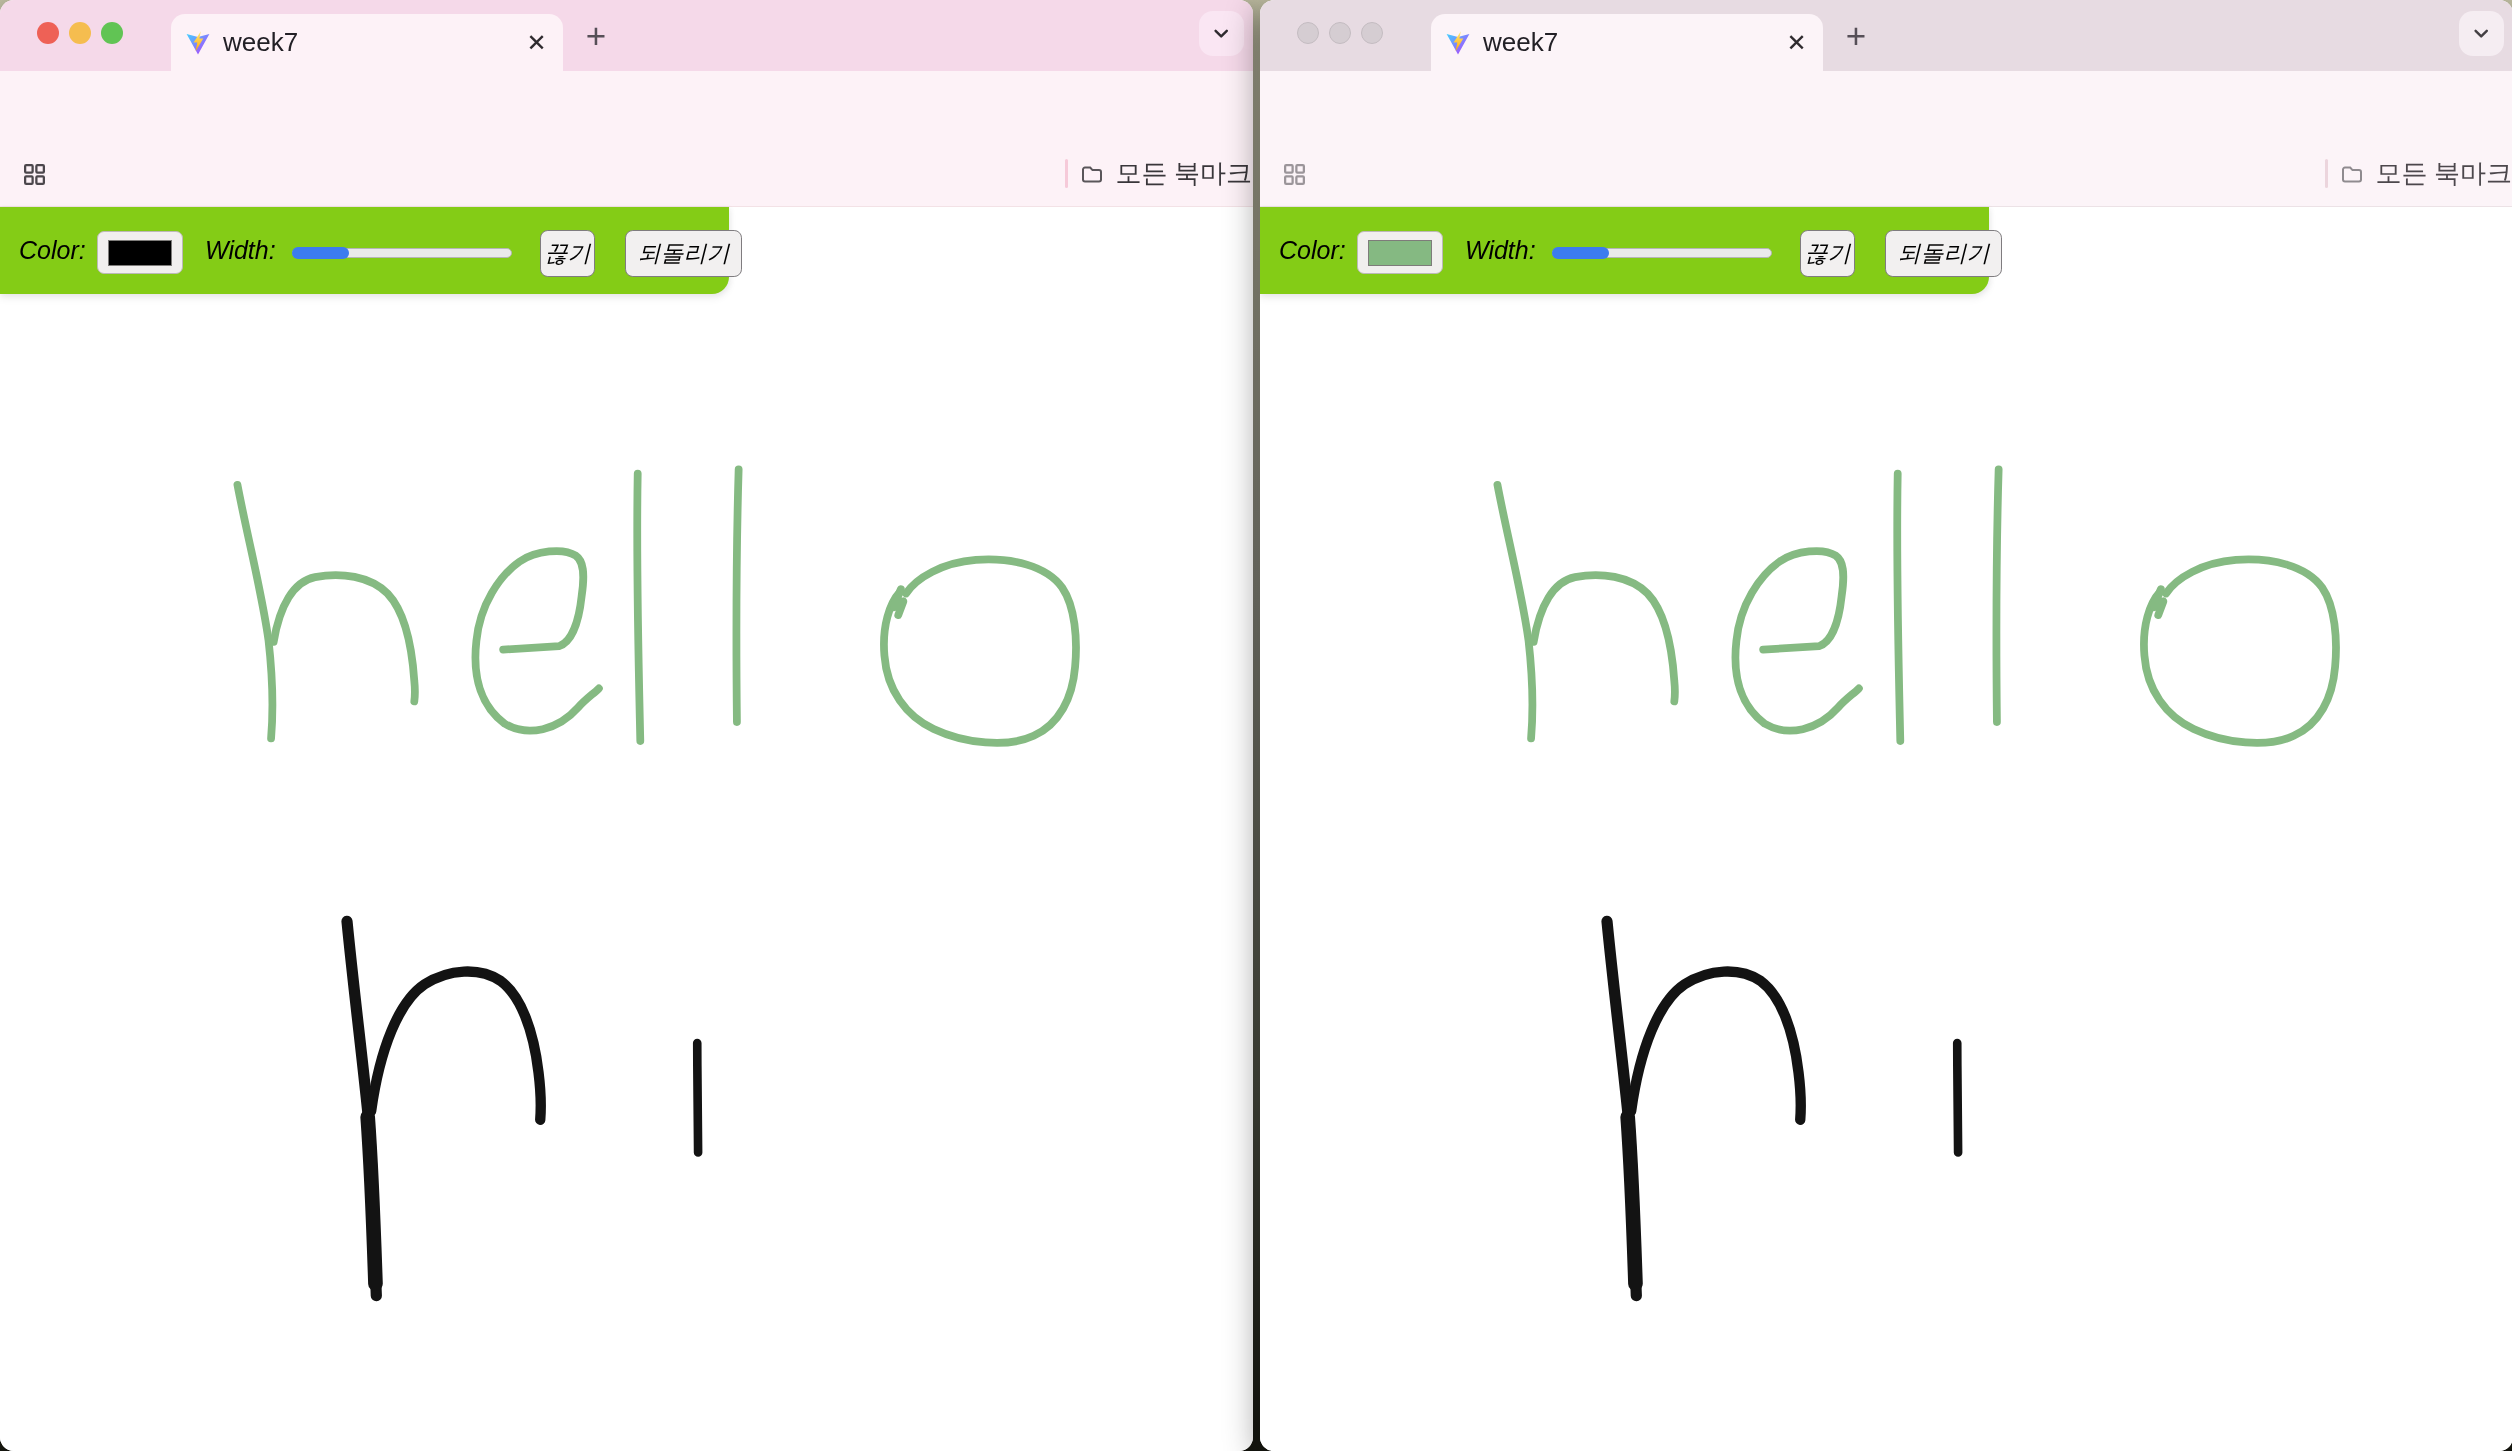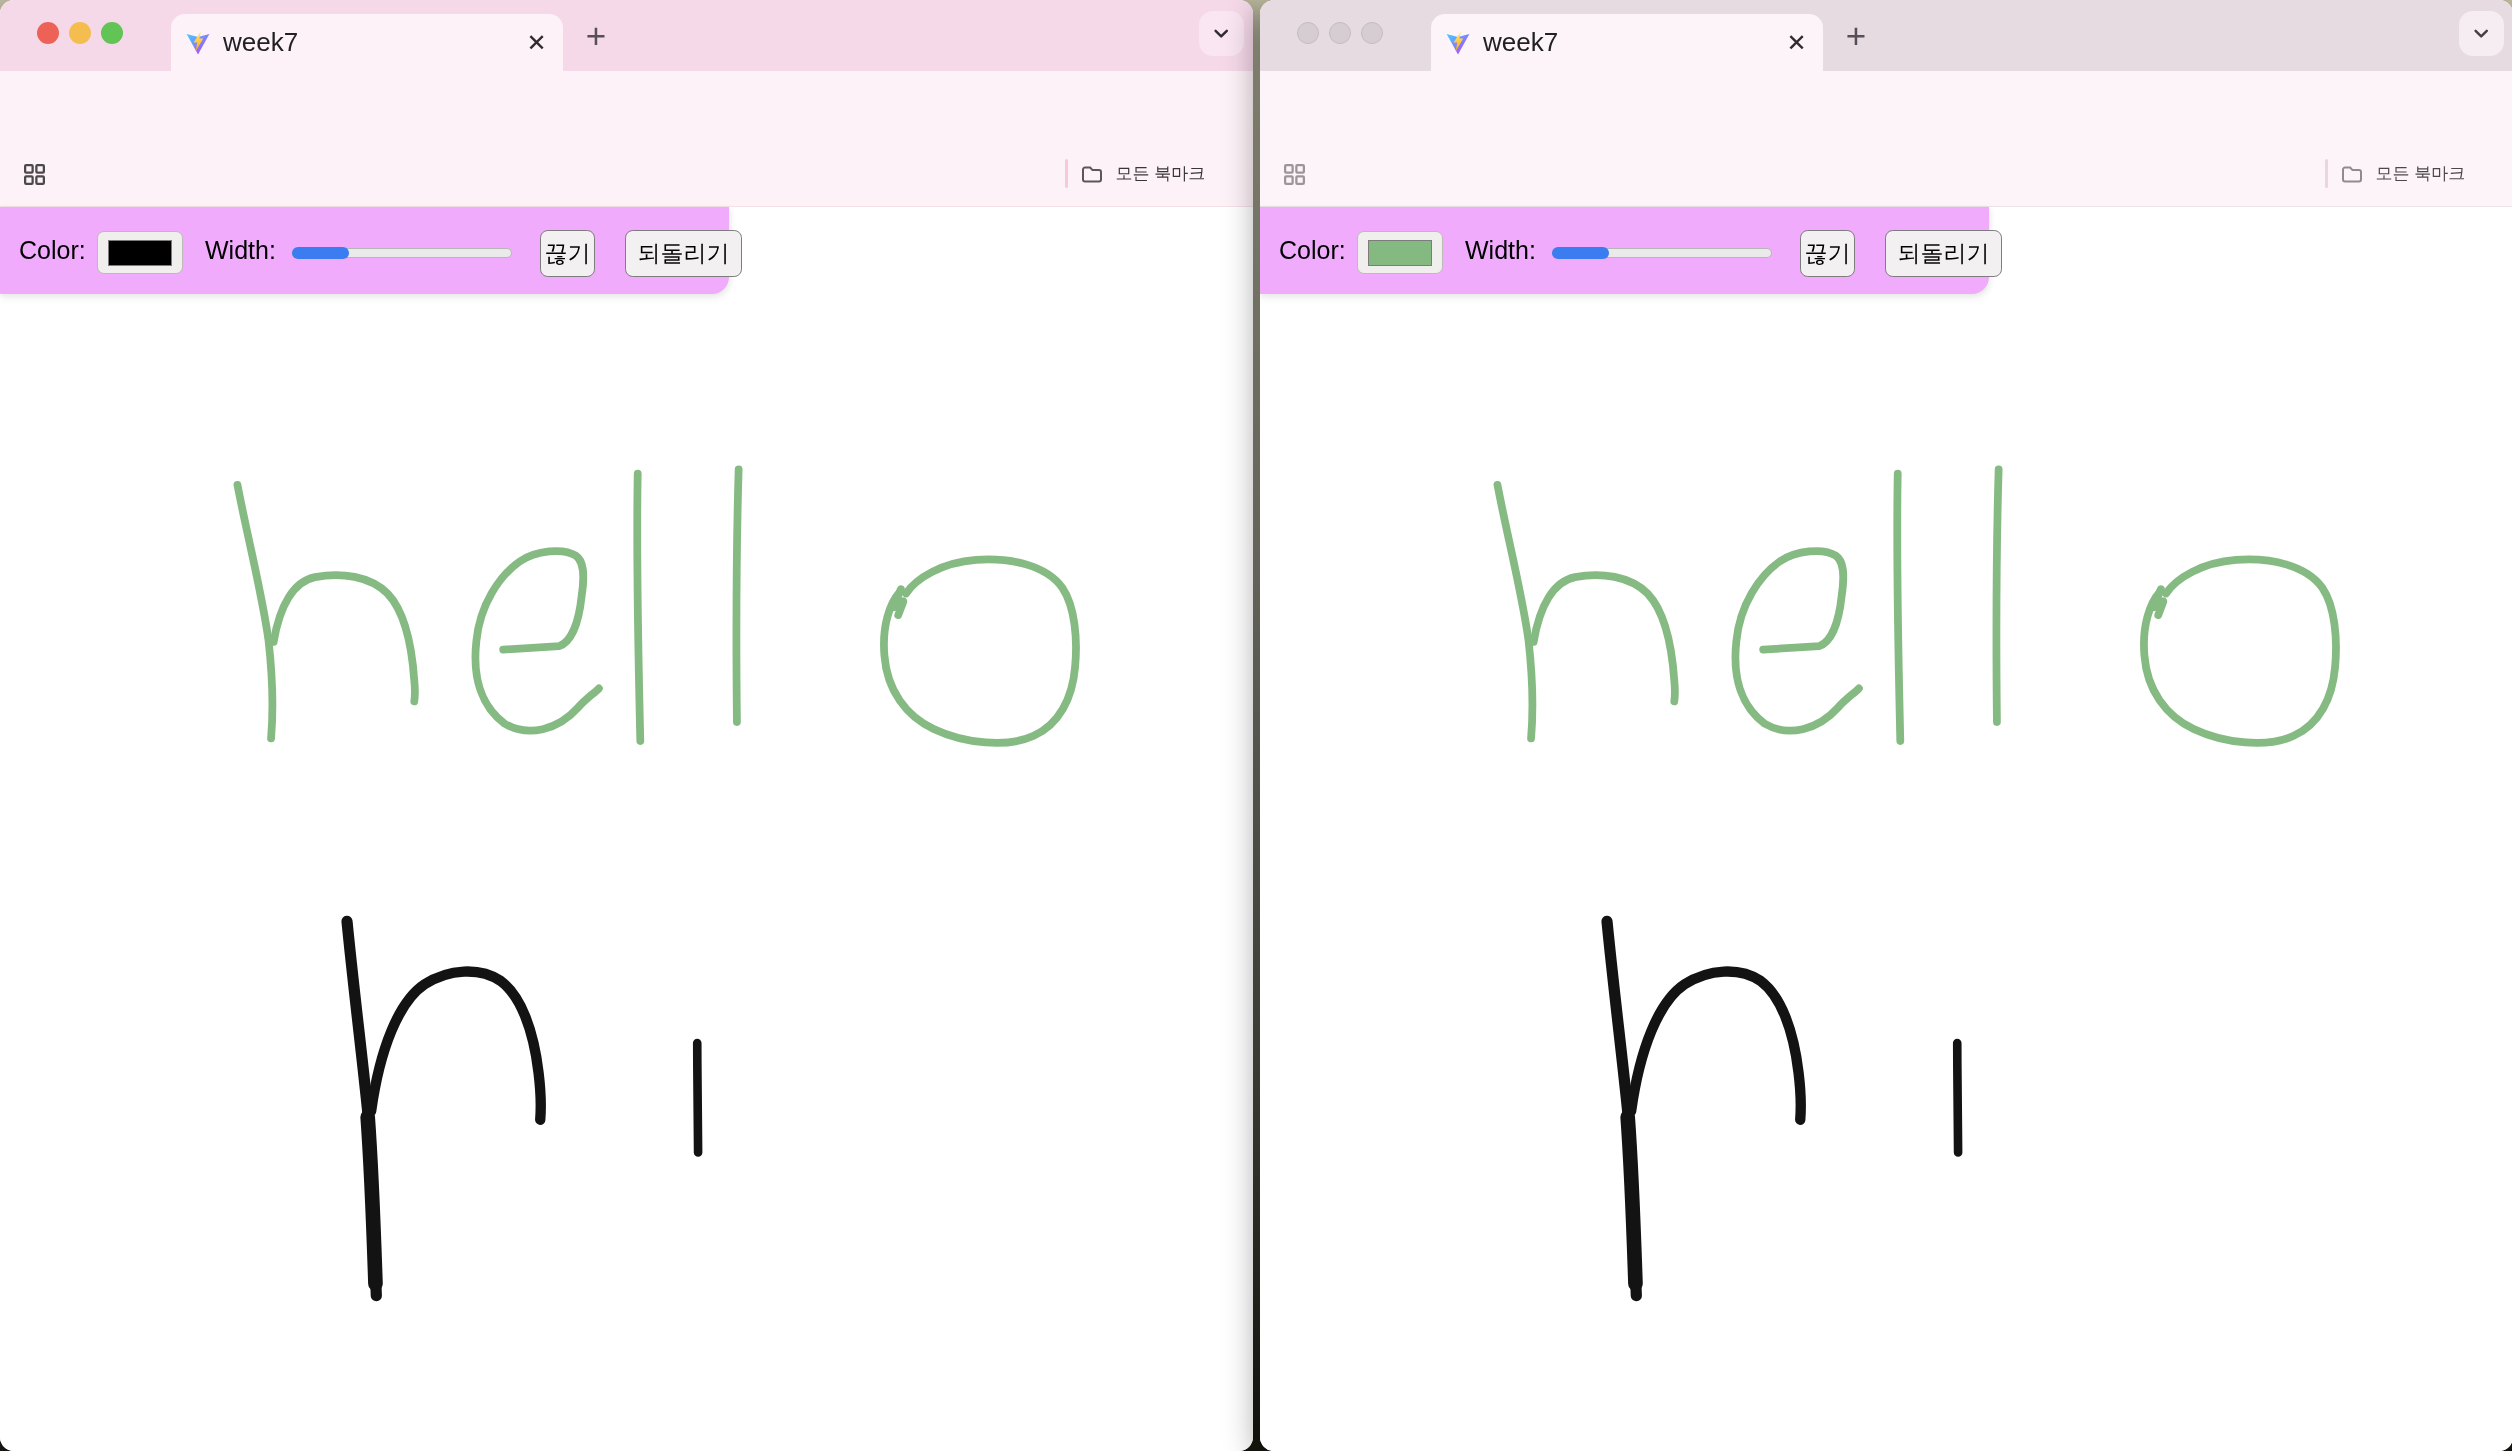--- a/index.html
+++ b/index.html
@@ -58,27 +58,27 @@
   .kebab i { width:6px; height:6px; border-radius:50%; background:#433f43; }
   .right .kebab i { background:#7d777c; }
 
   .bookmarksbar { position:absolute; left:0; top:141px; width:100%; height:66px;
     background:#fdf2f7; border-bottom:1.7px solid #f3e2e6; }
   .right .bookmarksbar { background:#fcf4f8; border-bottom-color:#ece2e6; }
   .gridicon { position:absolute; left:22.4px; top:21px; }
   .allbm { position:absolute; left:1065px; top:0; height:100%; display:flex; align-items:center; gap:12px; }
   .allbm .sep { width:2.6px; height:29px; background:#f6cad9; border-radius:1.7px; }
   .right .allbm .sep { background:#ecd5dd; }
-  .allbm .label { font-size:17px; color:#39363a; }
+  .allbm .label { font-size:26px; color:#39363a;font-family:Liberation Serif, serif; }
   .right .allbm .label { color:#4c474c; }
 
   
   .page { position:absolute; left:0; top:207px; width:100%; height:1244px; background:#ffffff; }
-  .drawtoolbar { position:absolute; left:0; top:0; width:729px; height:87px; background:#f0abfc;
-    border-radius:0 0 17px 0; box-shadow:0 3.5px 8.6px rgba(0,0,0,.07), 1.7px 1.7px 5.2px rgba(0,0,0,.04); }
+  .drawtoolbar { position:absolute; left:0; top:0; width:729px; height:87px; background:#84cc16;
+    border-radius:0 0 17px 0; box-shadow:0 3.5px 8.6px rgba(0,0,0,.07), 1.7px 1.7px 5.2px rgba(0,0,0,.04);font-style:italic; }
   .tlabel { position:absolute; top:0; height:87px; display:flex; align-items:center;
     font-size:25px; color:#000; }
   .tlabel.color { left:19px; } .tlabel.width { left:205px;text-align:right; }
   .well { position:absolute; left:97px; top:24px; width:86px; height:43px; border-radius:7px;
     background:#f1efee; border:1.7px solid #bcb9b7; display:flex; align-items:center; justify-content:center; }
   .well .swatch { width:64px; height:26px; border:1.7px solid #7e7c7a; }
   .slider { position:absolute; left:292px; top:0; width:220px; height:87px; }
   .slider .track { position:absolute; left:0; top:41px; width:220px; height:10.4px; border-radius:6px;
     background:#eaeaea; border:0.9px solid #b6b6b6; }
   .slider .fill { position:absolute; left:0; top:40px; width:57px; height:12px; border-radius:6px; }

